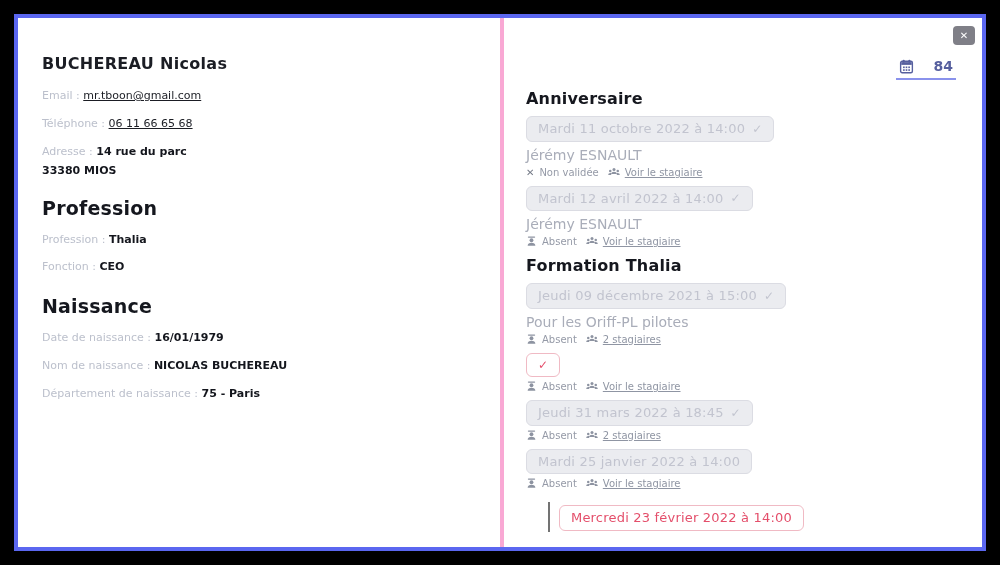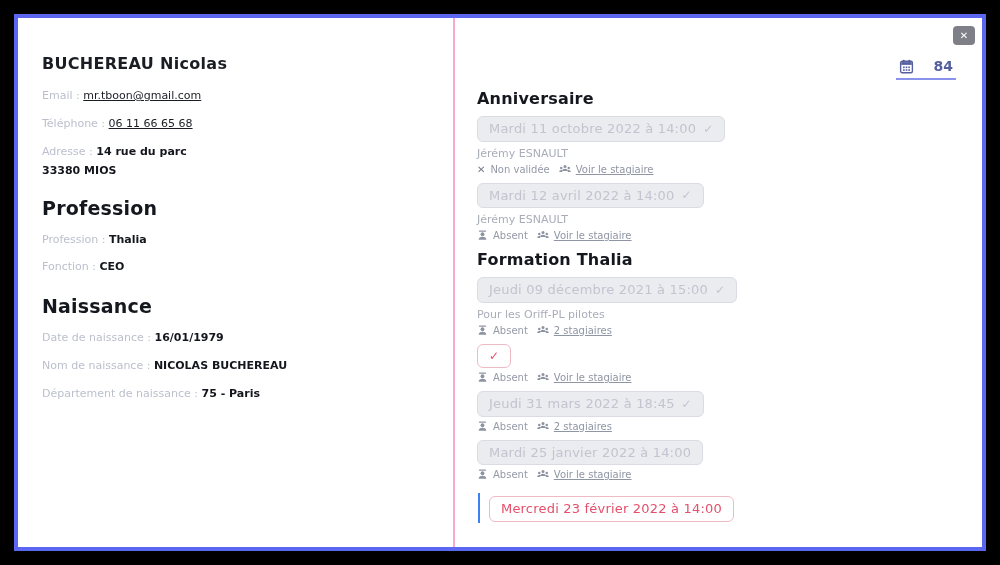--- a/index.html
+++ b/index.html
@@ -8,21 +8,21 @@
     width:1000px; height:565px; background:#000;
     font-family:"DejaVu Sans","Liberation Sans",sans-serif;
     position:relative; overflow:hidden;
   }
   .modal {
     position:absolute; left:14px; top:14px; width:972px; height:537px;
     background:#fff; border:4px solid #5b67f0; display:flex;
   }
   
   .panel-left {
-    width:437px; padding:22px 24px 0 24px; border-right:2px solid #f9a8d4;
+    width:486px; padding:22px 24px 0 24px; border-right:4px solid #f9a8d4;
   }
   .profile-name { font-size:16px; font-weight:600; color:#1b1d24; margin:14px 0 16px; letter-spacing:.3px; }
   .row { margin:0 0 13px; font-size:11px; line-height:1.35; }
   .lbl { color:#bcc0cc; }
   .val { color:#14161d; font-weight:700; }
   a.linkval { color:#1b1d24; font-weight:500; text-decoration:underline; cursor:pointer; }
   .addr2 { font-size:11px; font-weight:700; color:#14161d; margin:-9px 0 14px; }
   .sec-title { font-size:19px; font-weight:700; color:#15171e; margin:20px 0 14px; letter-spacing:.2px; }
   
   .panel-right {
@@ -34,31 +34,31 @@
     background:#7f7f87; border:none; border-radius:4px; color:#fff;
     font-size:10px; font-weight:700; display:flex; align-items:center;
     justify-content:center; cursor:pointer; font-family:inherit;
   }
   .badge-wrap { align-self:flex-end; margin-top:34px; margin-right:0; cursor:pointer; }
   .badge { display:flex; align-items:center; gap:20px; color:#565f9e; font-size:14px; font-weight:600; padding:0 3px; }
   .badge-underline { height:2px; background:#8a92ec; margin-top:4px; }
   .group-title { font-size:16px; font-weight:700; color:#15171e; margin:9px 0 8px; letter-spacing:.2px; }
   .item { margin:0 0 2px; }
   .item.highlight {
-    border-left:2px solid #3b82f6; margin-left:1px; margin-top:13px;
+    border-left:2px solid #737373; margin-left:22px; margin-top:13px;
     padding:3px 0 1px 9px;
   }
   .date-btn {
     display:inline-flex; align-items:center; gap:7px; border-radius:6px;
     font-size:13px; padding:4px 11px; font-family:inherit; cursor:pointer;
     letter-spacing:.2px; line-height:1.2;
   }
   .date-btn.gray { background:#ebecf0; border:1px solid #dbdce3; color:#c2c4cf; }
   .date-btn.red  { background:#fff;    border:1px solid #f0bac4; color:#e44f6b; }
-  .subtitle { font-size:11px; color:#a9adb9; margin:5px 0 2px; }
+  .subtitle { font-size:14px; color:#a9adb9; margin:5px 0 2px; }
   .status-row { display:flex; align-items:center; gap:5px; font-size:10px; color:#959aa7; margin:4px 0 8px; }
   .s-icon { display:inline-flex; align-items:center; color:#757b88; font-size:10px; }
   .g-icon { display:inline-flex; align-items:center; margin-left:4px; }
   a.status-link { color:#8f95a3; text-decoration:underline; cursor:pointer; }
   .check { font-size:12px; }
 </style>
 </head>
 <body>
 
 <div class="modal">

